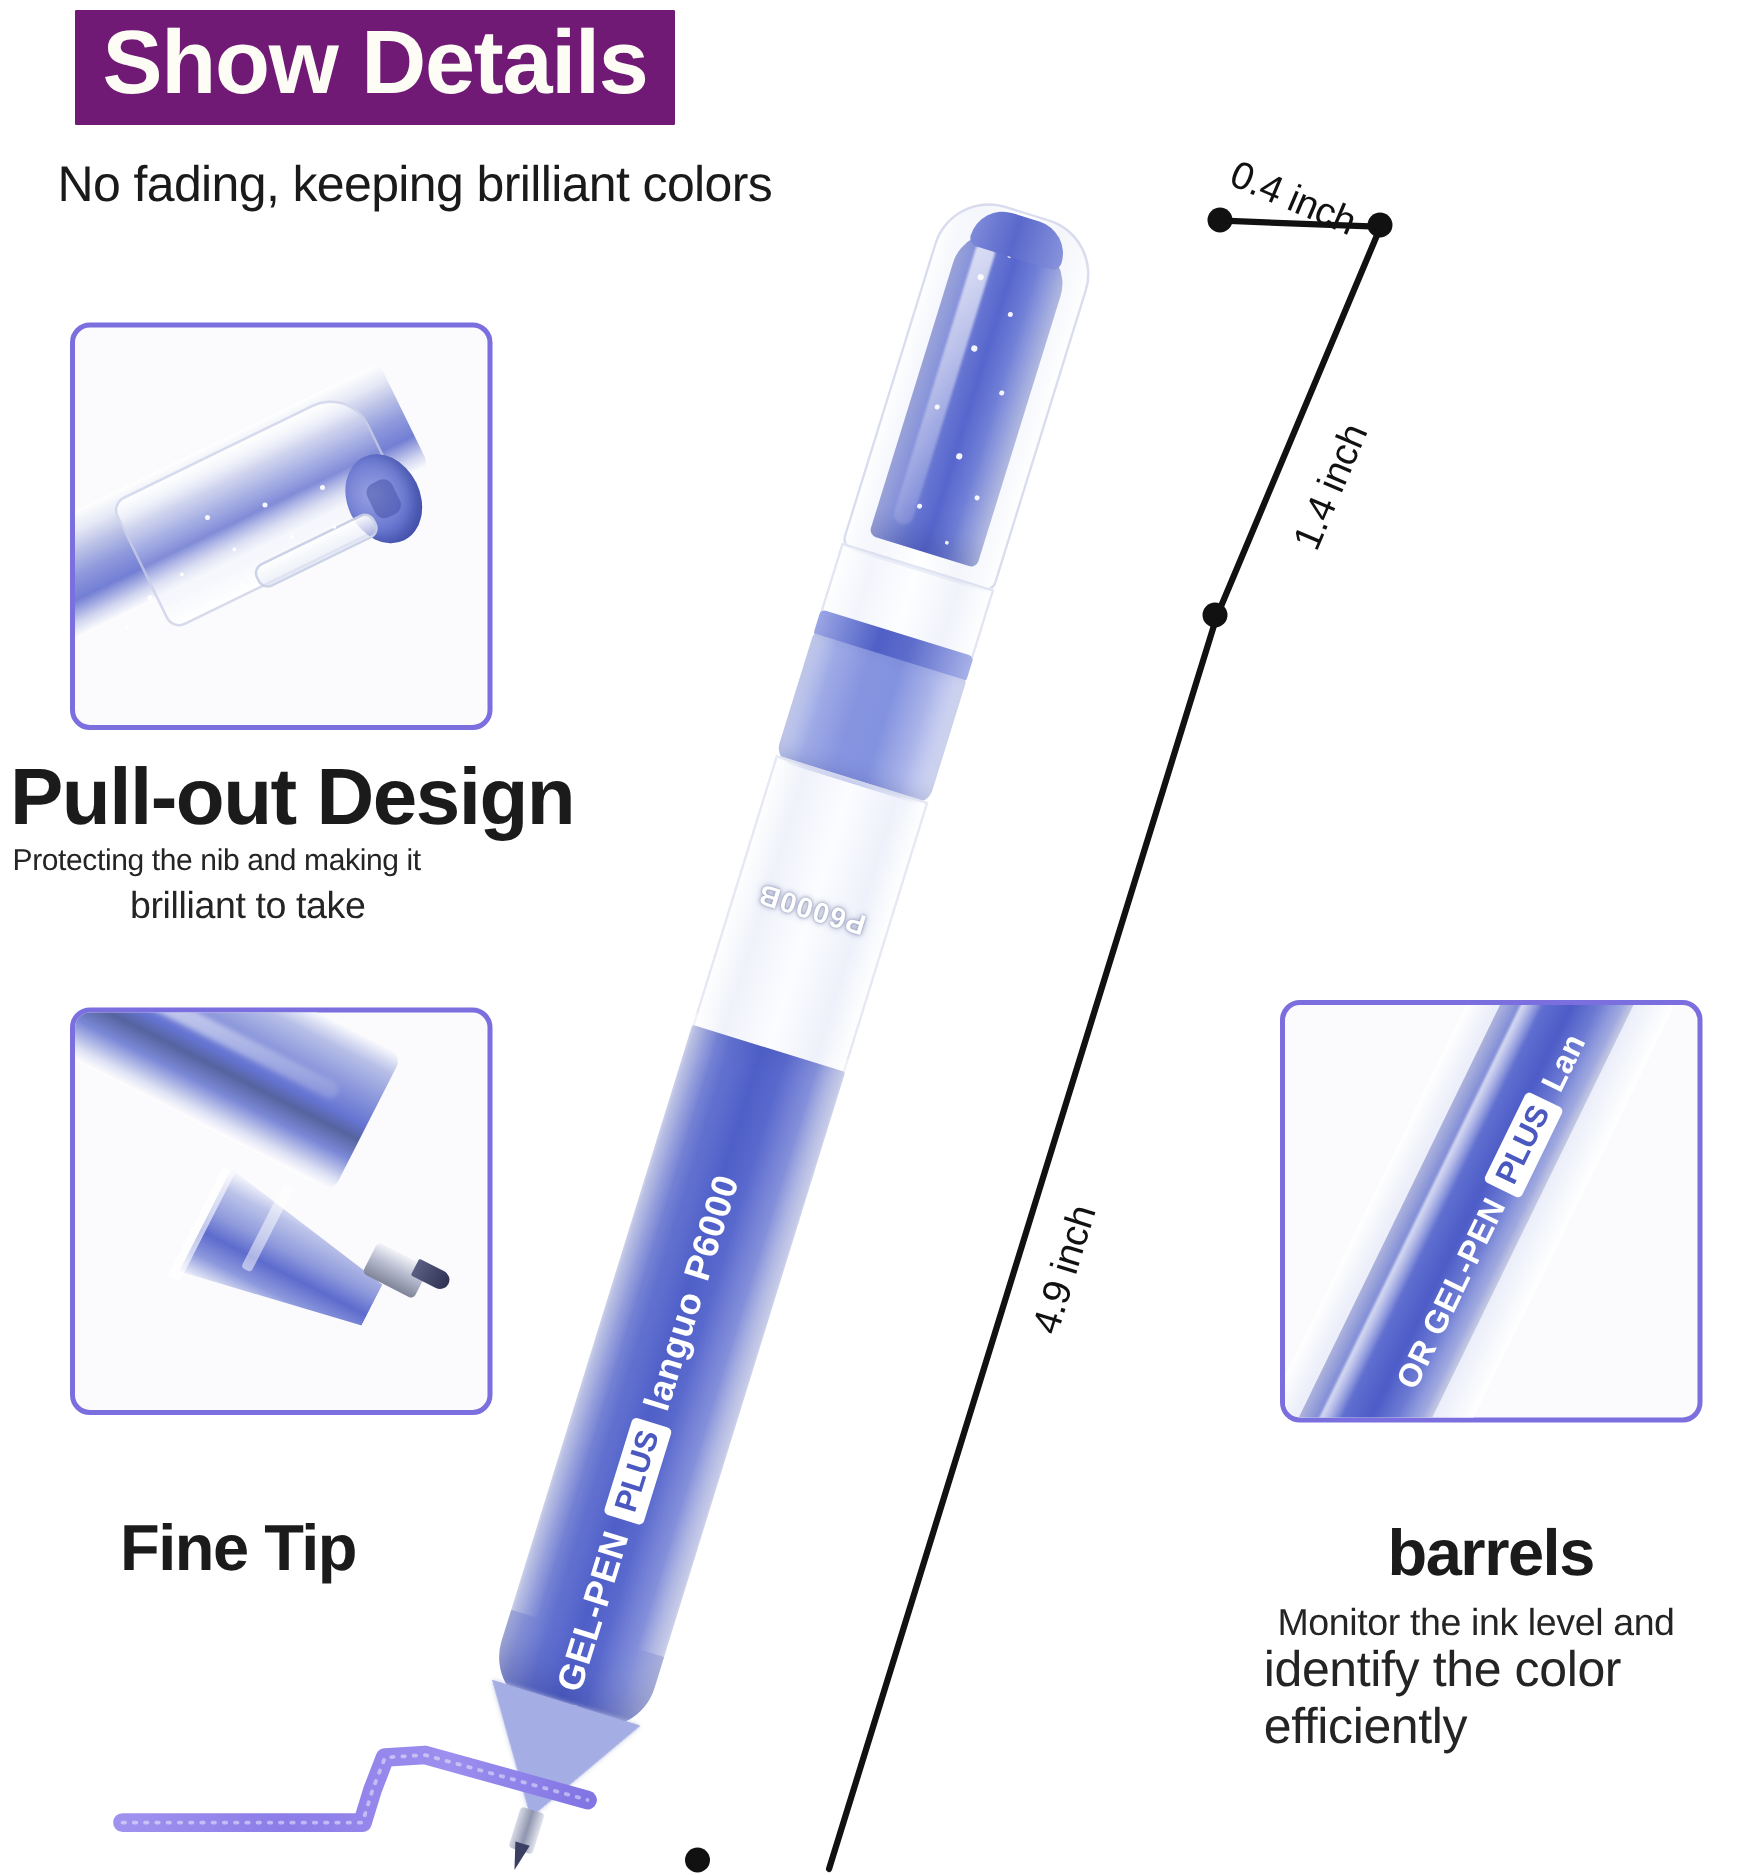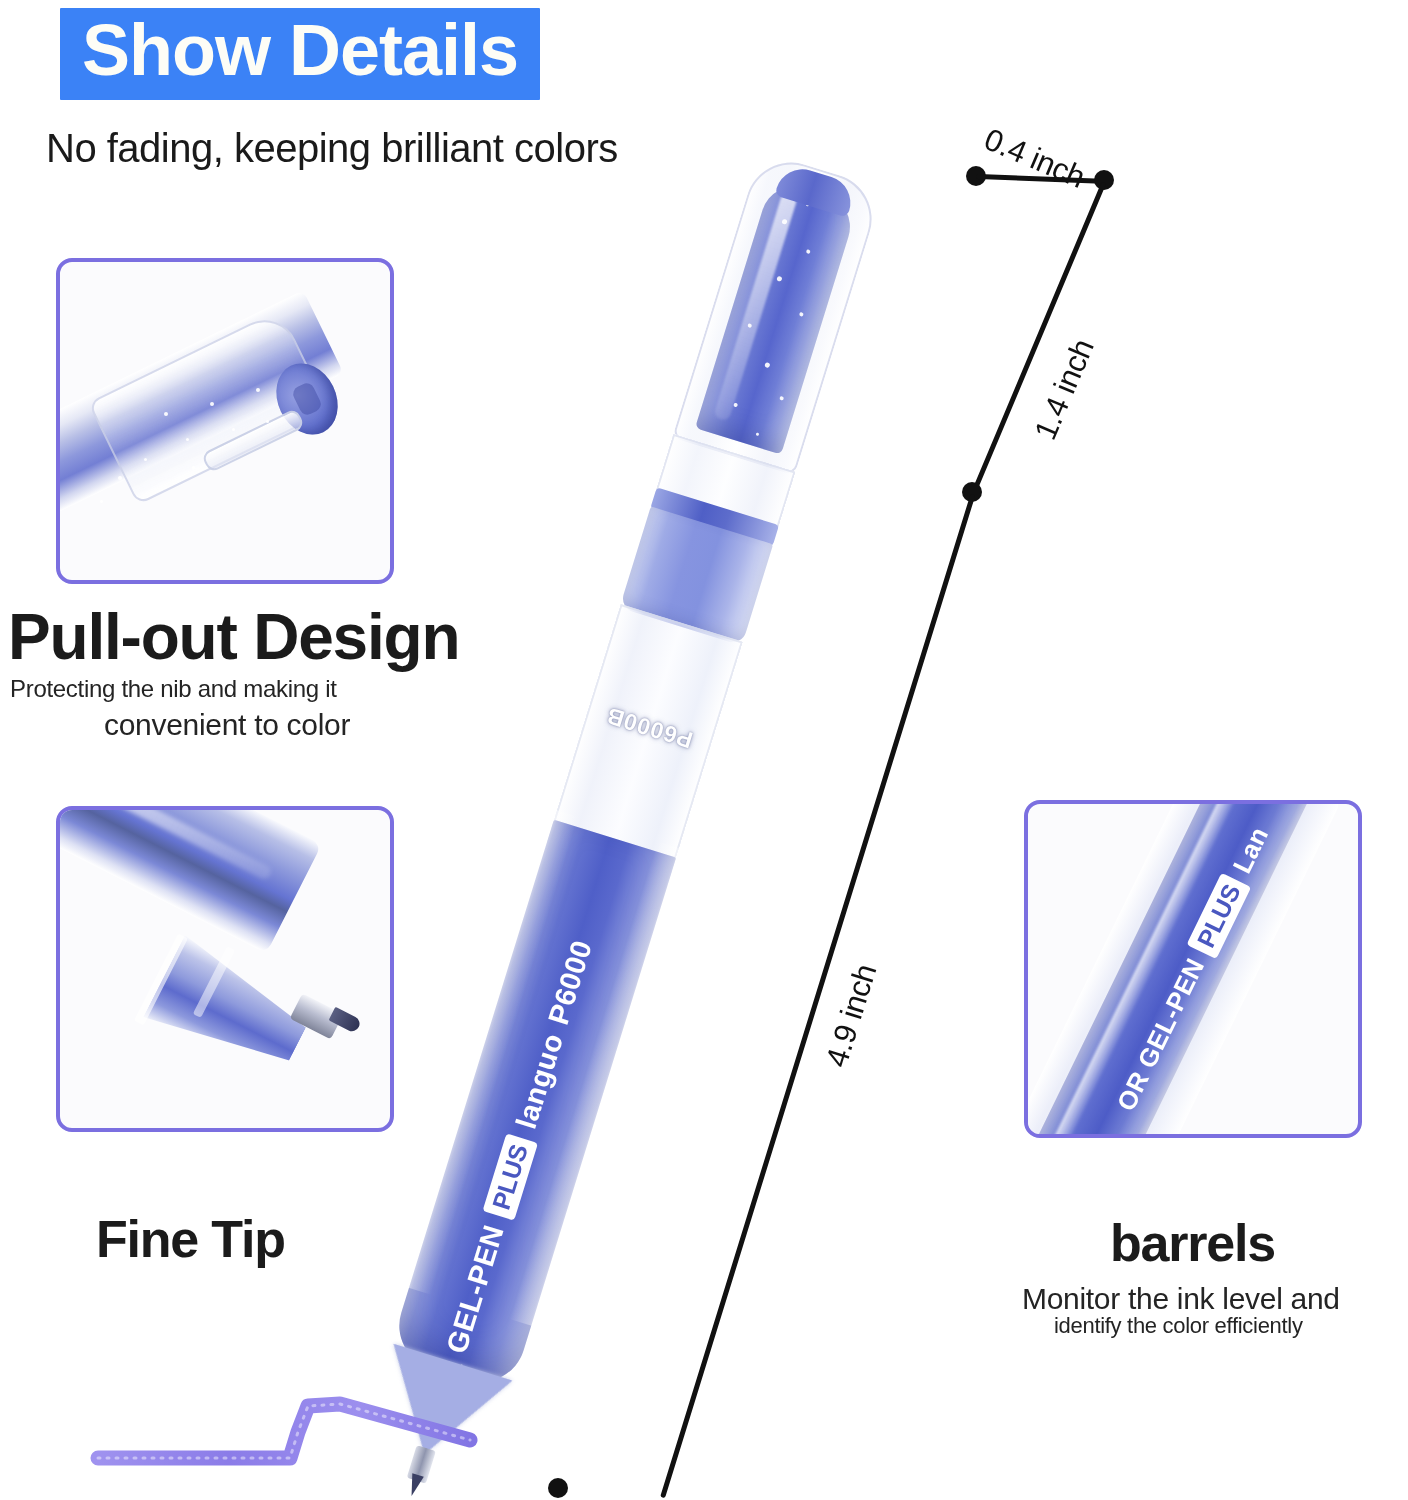--- a/index.html
+++ b/index.html
@@ -6,21 +6,21 @@
   body{
     width:1408px;height:1500px;position:relative;overflow:hidden;
     font-family:"Liberation Sans","DejaVu Sans",sans-serif;
     color:#1a1a1a;-webkit-font-smoothing:antialiased;
   }
   .stage{position:absolute;inset:0;background:#fff;}
 
   
   .hdr-banner{
     position:absolute;left:60px;top:8px;
-    background:#3b82f6;
+    background:#701a75;
     padding:6px 22px 14px 22px;
     border-radius:1px;
   }
   .hdr-banner span{
     display:block;
     font-size:72px;line-height:1.0;font-weight:700;color:#fdfdf6;
     letter-spacing:-1px;white-space:nowrap;
   }
   .hdr-sub{
     position:absolute;left:46px;top:126px;
@@ -251,21 +251,21 @@
       <div class="glitter" style="left:84px;top:196px;width:3px;height:3px;"></div>
       <div class="glitter" style="left:58px;top:214px;width:4px;height:4px;"></div>
       <div class="glitter" style="left:132px;top:204px;width:3px;height:3px;"></div>
       <div class="glitter" style="left:206px;top:158px;width:3px;height:3px;"></div>
       <div class="glitter" style="left:40px;top:238px;width:3px;height:3px;"></div>
     </div>
   </div>
 
   <div class="feat-title" style="left:8px;top:604px;font-size:64px;">Pull-out Design</div>
   <div class="feat-sub" style="left:10px;top:676px;font-size:24px;">Protecting the nib and making it</div>
-  <div class="feat-sub" style="left:104px;top:708px;font-size:30px;">convenient to color</div>
+  <div class="feat-sub" style="left:104px;top:708px;font-size:30px;">brilliant to take</div>
 
   <div class="inset" style="left:56px;top:806px;width:330px;height:318px;">
     <div class="inset-photo">
 
       <div class="ins-pen" style="left:-66px;top:28px;width:300px;height:122px;
            transform:rotate(27deg);transform-origin:100% 50%;
            background:linear-gradient(180deg,
              rgba(248,249,253,.95) 0%,#b7bfe7 14%,#8e9adc 32%,
              #6574d2 52%,#55639f 62%,#7b88d6 76%,
              rgba(218,222,243,.9) 92%,rgba(255,255,255,.95) 100%);
@@ -332,21 +332,21 @@
            transform:translate(-50%,-50%) rotate(-64deg);">
         <span>OR GEL-PEN</span>
         <span class="plus-chip">PLUS</span>
         <span>Lan</span>
       </div>
     </div>
   </div>
 
   <div class="feat-title" style="left:1110px;top:1216px;font-size:52px;">barrels</div>
   <div class="feat-sub" style="left:1022px;top:1282px;font-size:30px;text-align:center;">Monitor the ink level and</div>
-  <div class="feat-sub" style="left:1054px;top:1314px;font-size:22px;">identify the color efficiently</div>
+  <div class="feat-sub" style="left:1011px;top:1314px;font-size:40px;">identify the color efficiently</div>
 
   <div class="pen-wrap">
 
     <div class="pen-part cap-shell"></div>
     <div class="cap-core">
       <div class="glitter" style="left:22px;top:36px;width:5px;height:5px;"></div>
       <div class="glitter" style="left:54px;top:58px;width:4px;height:4px;"></div>
       <div class="glitter" style="left:34px;top:92px;width:5px;height:5px;"></div>
       <div class="glitter" style="left:66px;top:120px;width:4px;height:4px;"></div>
       <div class="glitter" style="left:20px;top:146px;width:4px;height:4px;"></div>

